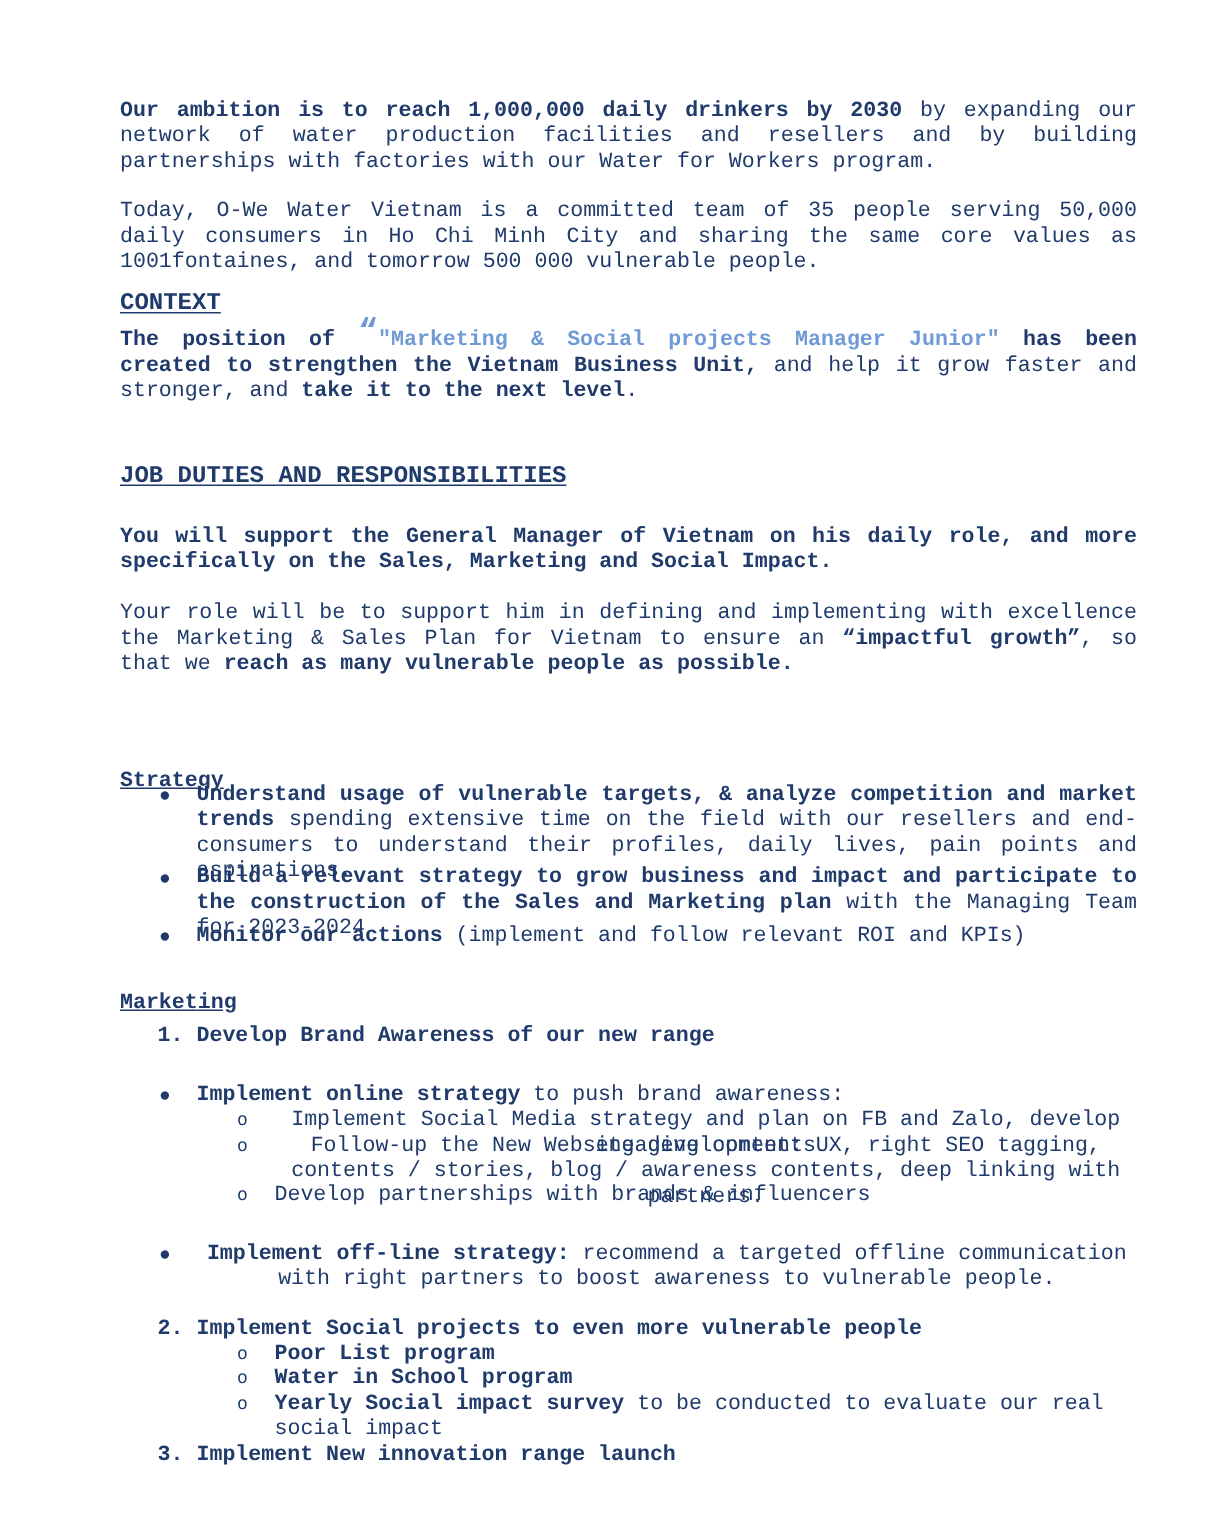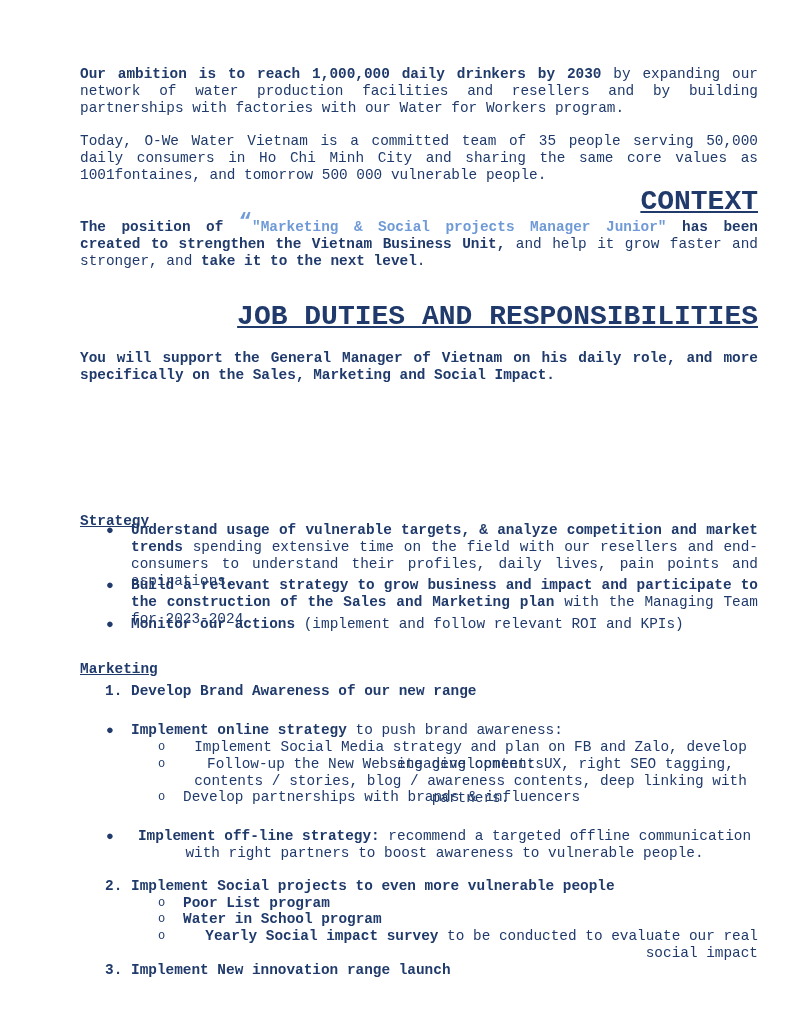--- a/index.html
+++ b/index.html
@@ -9,22 +9,22 @@
     color: #1f3a6b;
     font-size: 14.4px;
     line-height: 17px;
   }
   .page { position: absolute; left: 80px; top: 0; width: 678px; }
   p { margin: 0; text-align: justify; }
   b { font-weight: bold; }
   .hl { color: #6f9ad6; font-weight: bold; }
   .bigq { font-size: 22px; color: #6f9ad6; font-weight: bold; vertical-align: 3px; line-height: 0; }
   h2 {
-    margin: 0; font-size: 28px; font-weight: bold; text-decoration: underline;
-    text-underline-offset: 2px; line-height: 24px; color: #1f3a6b; text-align: right;
+    margin: 0; font-size: 16px; font-weight: bold; text-decoration: underline;
+    text-underline-offset: 2px; line-height: 24px; color: #1f3a6b;
   }
   .sub { font-weight: bold; text-decoration: underline; font-size: 14.4px; margin-top: 12px; }
   .blk { position: absolute; left: 0; width: 678px; font-family: Liberation Mono, monospace; }
   .li { position: absolute; left: 51px; width: 627px; text-align: justify; }
   .bullet { position: absolute; left: 26px; font-size: 13px; }
   .num { position: absolute; left: 25px; font-weight: bold; }
   .circ { position: absolute; left: 78px; font-size: 12px; }
   .li2 { position: absolute; left: 103px; width: 575px; }
 </style>
 </head>
@@ -48,20 +48,21 @@
     </p>
   </div>
 
   <h2 class="blk" style="top:305px">JOB DUTIES AND RESPONSIBILITIES</h2>
 
   <div class="blk" style="top:350px">
     <p><b>You will support the General Manager of Vietnam on his daily role, and more specifically on the Sales, Marketing and Social Impact.</b></p>
   </div>
 
   <div class="blk" style="top:401px">
+    <p><span>Your role will be to support him in defining and implementing with excellence the Marketing &amp; Sales Plan for Vietnam to ensure an </span><b>“impactful growth”</b><span>, so that we </span><b>reach as many vulnerable people as possible.</b></p>
   </div>
 
   <div class="blk sub" style="top:501px">Strategy</div>
 
   <div class="blk" style="top:522px">
     <span class="bullet">●</span>
     <p class="li"><b>Understand usage of vulnerable targets, &amp; analyze competition and market trends</b><span> spending extensive time on the field with our resellers and end-consumers to understand their profiles, daily lives, pain points and aspirations.</span></p>
   </div>
 
   <div class="blk" style="top:577px">
@@ -110,21 +111,21 @@
   <div class="blk" style="top:895px">
     <span class="circ">o</span>
     <p class="li2"><b>Poor List program</b></p>
   </div>
   <div class="blk" style="top:911px">
     <span class="circ">o</span>
     <p class="li2"><b>Water in School program</b></p>
   </div>
   <div class="blk" style="top:928px">
     <span class="circ">o</span>
-    <p class="li2" style="text-align:right"><b>Yearly Social impact survey</b><span> to be conducted to evaluate our real social impact</span></p>
+    <p class="li2" style="text-align:left"><b>Yearly Social impact survey</b><span> to be conducted to evaluate our real social impact</span></p>
   </div>
 
   <div class="blk" style="top:962px">
     <span class="num">3.</span>
     <p class="li"><b>Implement New innovation range launch</b></p>
   </div>
 
 </div>
 
 </body></html>

